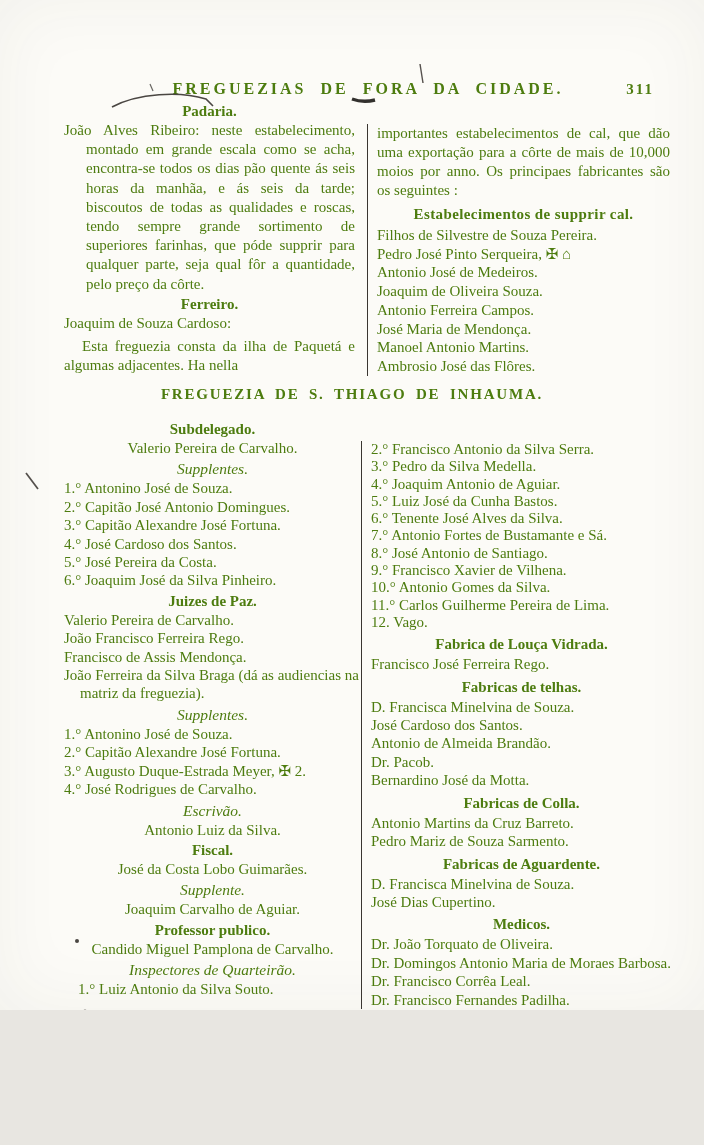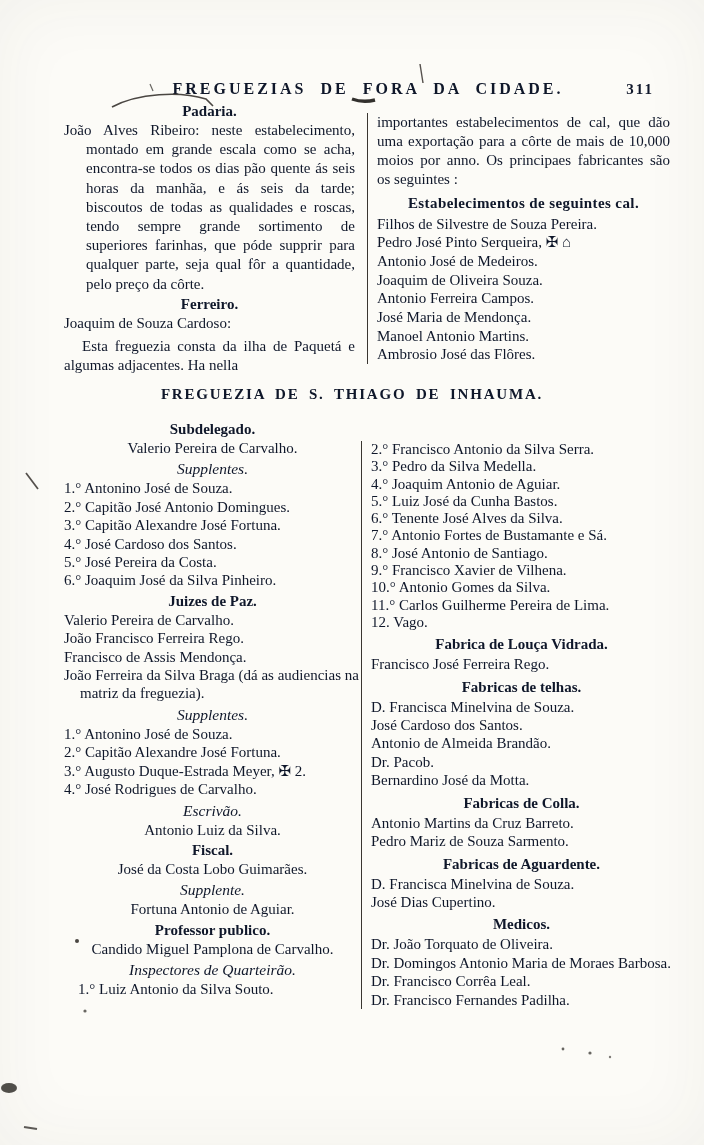--- a/index.html
+++ b/index.html
@@ -1,22 +1,22 @@
 <!DOCTYPE html>
 <html><head>
 <meta charset="utf-8">
 <style>
   html,body{margin:0;padding:0;background:#e8e6e1;}
   .page{
     position:relative;
-    width:704px;height:1145px;
+    width:704px;height:1010px;
     margin:0 auto;
     background:#fcfbf7;
     box-shadow:inset 0 0 70px rgba(60,50,30,0.05);
-    color:#0f172a;
+    color:#4d7c0f;
     font-family:"Liberation Serif","DejaVu Serif",serif;
     font-size:15px;
     overflow:hidden;
   }
   
   .header{position:absolute;top:80px;left:0;width:704px;height:24px;}
   .header-title{
     position:absolute;left:118px;width:500px;text-align:center;
     font-weight:bold;font-size:16px;letter-spacing:3px;word-spacing:7px;
   }
@@ -24,21 +24,21 @@
 
   
   .h-bold{font-weight:bold;text-align:center;margin:2px 0 1px;}
   .h-italic{font-style:italic;text-align:center;font-size:15.5px;margin:2px 0 1px;}
   .line{line-height:18.4px;}
   .hang{padding-left:16px;text-indent:-16px;}
   .centered{text-align:center;}
   .indented{padding-left:14px;}
 
   
-  .section1{position:absolute;top:101px;left:64px;width:606px;display:flex;align-items:center;gap:12px;}
+  .section1{position:absolute;top:101px;left:64px;width:606px;display:flex;align-items:flex-end;gap:12px;}
   .s1-left{width:297px;}
   .s1-right{width:309px;border-left:1.3px solid #3a3631;padding-left:9px;box-sizing:border-box;}
   .par-hang{padding-left:22px;text-indent:-22px;text-align:justify;line-height:19.2px;}
   .par-indent{text-indent:18px;text-align:justify;line-height:19.2px;margin-top:5px;}
   .par{text-align:justify;line-height:19px;}
   .s1-right .h-bold{margin:6px 0 3px;letter-spacing:0.4px;}
   .s1-right .line{line-height:18.7px;}
 
   
   .sec2-heading{
@@ -71,21 +71,21 @@
   <div class="section1">
     <div class="s1-left">
       <div class="h-bold">Padaria.</div>
       <div class="par-hang">João Alves Ribeiro: neste estabelecimento, montado em grande escala como se acha, encontra-se todos os dias pão quente ás seis horas da manhãa, e ás seis da tarde; biscoutos de todas as qualidades e roscas, tendo sempre grande sortimento de superiores farinhas, que póde supprir para qualquer parte, seja qual fôr a quantidade, pelo preço da côrte.</div>
       <div class="h-bold">Ferreiro.</div>
       <div class="line">Joaquim de Souza Cardoso:</div>
       <div class="par-indent">Esta freguezia consta da ilha de Paquetá e algumas adjacentes. Ha nella</div>
     </div>
     <div class="s1-right">
       <div class="par">importantes estabelecimentos de cal, que dão uma exportação para a côrte de mais de 10,000 moios por anno. Os principaes fabricantes são os seguintes :</div>
-      <div class="h-bold">Estabelecimentos de seguintes cal.</div>
+      <div class="h-bold">Estabelecimentos de supprir cal.</div>
       <div class="name-list">
           <div class="line hang">Filhos de Silvestre de Souza Pereira.</div>
           <div class="line hang">Pedro José Pinto Serqueira, ✠ ⌂</div>
           <div class="line hang">Antonio José de Medeiros.</div>
           <div class="line hang">Joaquim de Oliveira Souza.</div>
           <div class="line hang">Antonio Ferreira Campos.</div>
           <div class="line hang">José Maria de Mendonça.</div>
           <div class="line hang">Manoel Antonio Martins.</div>
           <div class="line hang">Ambrosio José das Flôres.</div>
         </div>
@@ -125,21 +125,21 @@
           <div class="line hang">4.° José Rodrigues de Carvalho.</div>
         </div>
 
       <div class="h-italic">Escrivão.</div>
       <div class="line centered">Antonio Luiz da Silva.</div>
 
       <div class="h-bold">Fiscal.</div>
       <div class="line centered">José da Costa Lobo Guimarães.</div>
 
       <div class="h-italic">Supplente.</div>
-      <div class="line centered">Fortuna Antonio de Aguiar.</div>
+      <div class="line centered">Joaquim Carvalho de Aguiar.</div>
 
       <div class="h-bold">Professor publico.</div>
       <div class="line centered">Candido Miguel Pamplona de Carvalho.</div>
 
       <div class="h-italic">Inspectores de Quarteirão.</div>
       <div class="line indented">1.° Luiz Antonio da Silva Souto.</div>
     </div>
 
     <div class="s2-right">
       <div class="name-list tight">

